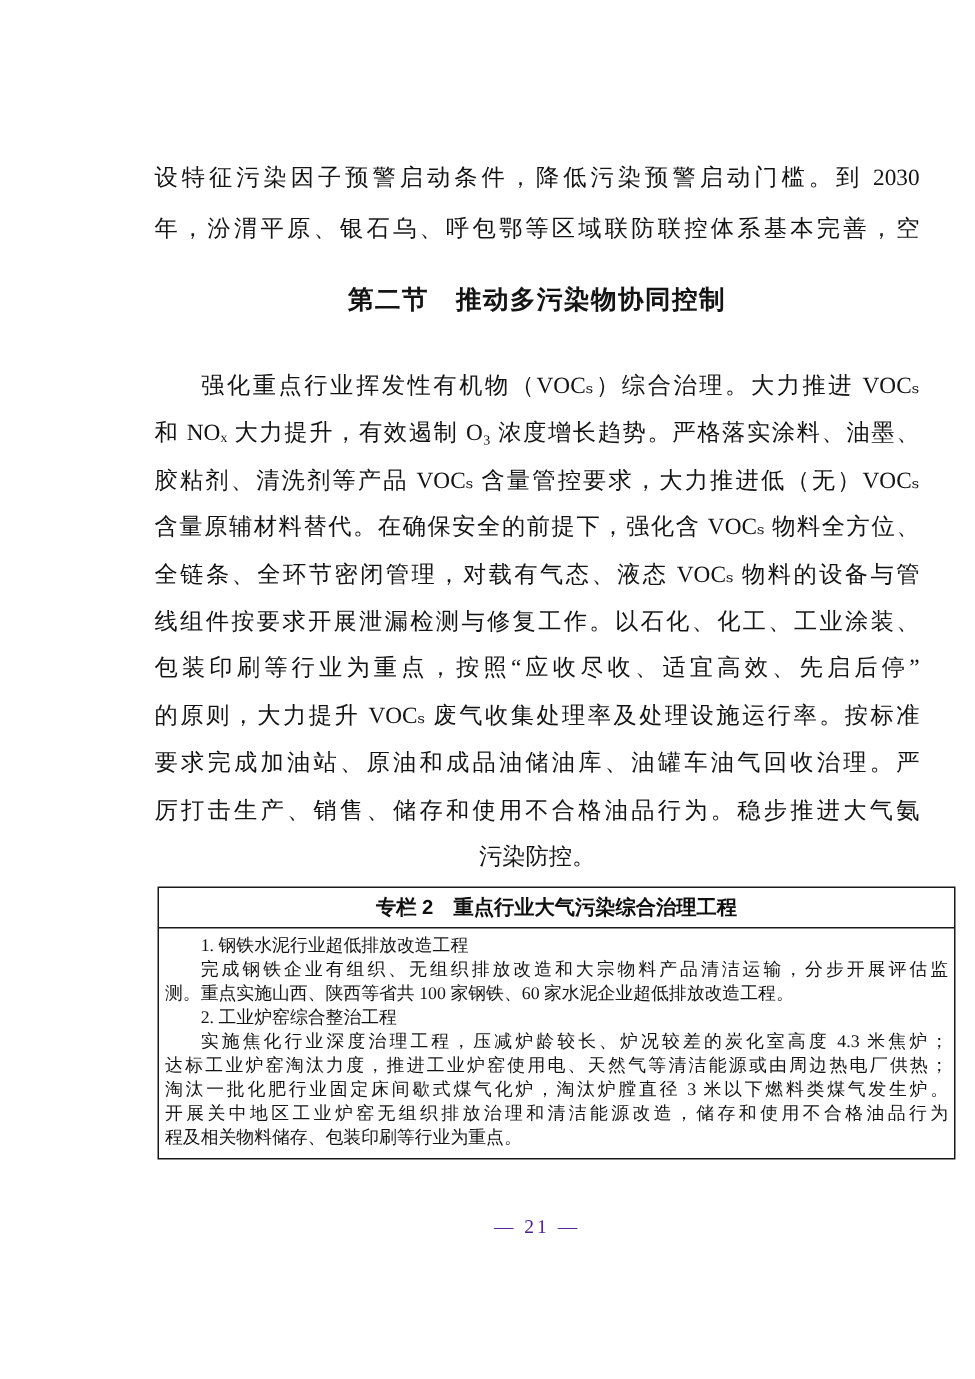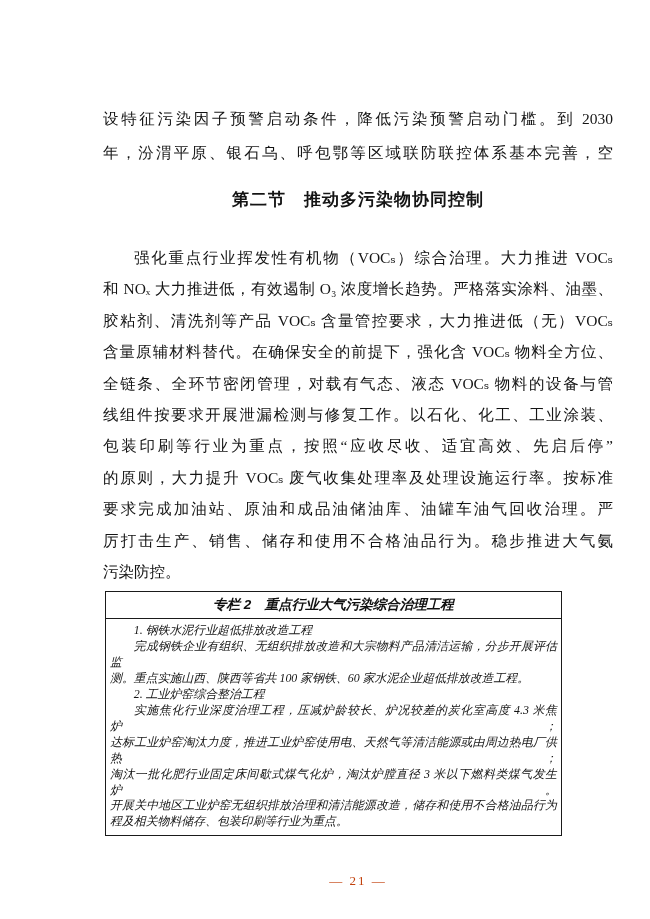--- a/index.html
+++ b/index.html
@@ -10,73 +10,72 @@
     background: #ffffff;
     box-sizing: border-box;
     padding: 102px 85px 0 55px;
     font-family: "Liberation Serif", "DejaVu Serif", serif;
     color: #141414;
     overflow: hidden;
     margin-left: 48px;
   }
   .para { margin: 0; }
   .line { font-size: 15.5px; line-height: 34px; white-space: pre-wrap; }
-  .main .line { line-height: 31.4px; }
+  .main .line { line-height: 31.4px; text-align: center; }
   .j { text-align: justify; text-align-last: justify; }
   .ind { text-indent: 2em; }
   .heading {
     margin: 16px 0 0 0;
     text-align: center;
     font-size: 17px;
     font-weight: bold;
     line-height: 28px;
     letter-spacing: 1px;
   }
   .main { margin-top: 28px; }
   .callout-box {
     box-sizing: border-box;
-    width: 457px;
+    width: 532px;
     margin: 4px 0 0 2px;
     border: 1.5px solid #1a1a1a;
-    font-style: italic;
   }
   .box-title {
     text-align: center;
     font-family: "Liberation Sans", "DejaVu Sans", sans-serif;
     font-weight: bold;
     font-size: 13.5px;
     line-height: 26px;
     border-bottom: 1.5px solid #1a1a1a;
     color: #101010;
   }
   .box-body { padding: 4px 4px 5px 4px; }
   .box-body .line { font-size: 11.9px; line-height: 15.9px; }
   .pageno {
     margin-top: 37px;
     text-align: center;
     font-size: 13px;
-    color: #c2410c;
+    color: #4c1d95;
     letter-spacing: 2px;
   }
 </style>
 </head>
 <body>
 
 <div class="page">
 
   <div class="para intro">
     <div class="line j">设特征污染因子预警启动条件，降低污染预警启动门槛。到 2030</div>
     <div class="line j">年，汾渭平原、银石乌、呼包鄂等区域联防联控体系基本完善，空</div>
   </div>
 
   <h2 class="heading">第二节　推动多污染物协同控制</h2>
 
   <div class="para main">
     <div class="line j ind">强化重点行业挥发性有机物（VOCₛ）综合治理。大力推进 VOCₛ</div>
-    <div class="line j">和 NOₓ 大力推进低，有效遏制 O₃ 浓度增长趋势。严格落实涂料、油墨、</div>
+    <div class="line j">和 NOₓ 大力提升，有效遏制 O₃ 浓度增长趋势。严格落实涂料、油墨、</div>
     <div class="line j">胶粘剂、清洗剂等产品 VOCₛ 含量管控要求，大力推进低（无）VOCₛ</div>
     <div class="line j">含量原辅材料替代。在确保安全的前提下，强化含 VOCₛ 物料全方位、</div>
     <div class="line j">全链条、全环节密闭管理，对载有气态、液态 VOCₛ 物料的设备与管</div>
     <div class="line j">线组件按要求开展泄漏检测与修复工作。以石化、化工、工业涂装、</div>
     <div class="line j">包装印刷等行业为重点，按照“应收尽收、适宜高效、先启后停”</div>
     <div class="line j">的原则，大力提升 VOCₛ 废气收集处理率及处理设施运行率。按标准</div>
     <div class="line j">要求完成加油站、原油和成品油储油库、油罐车油气回收治理。严</div>
     <div class="line j">厉打击生产、销售、储存和使用不合格油品行为。稳步推进大气氨</div>
     <div class="line">污染防控。</div>
   </div>

